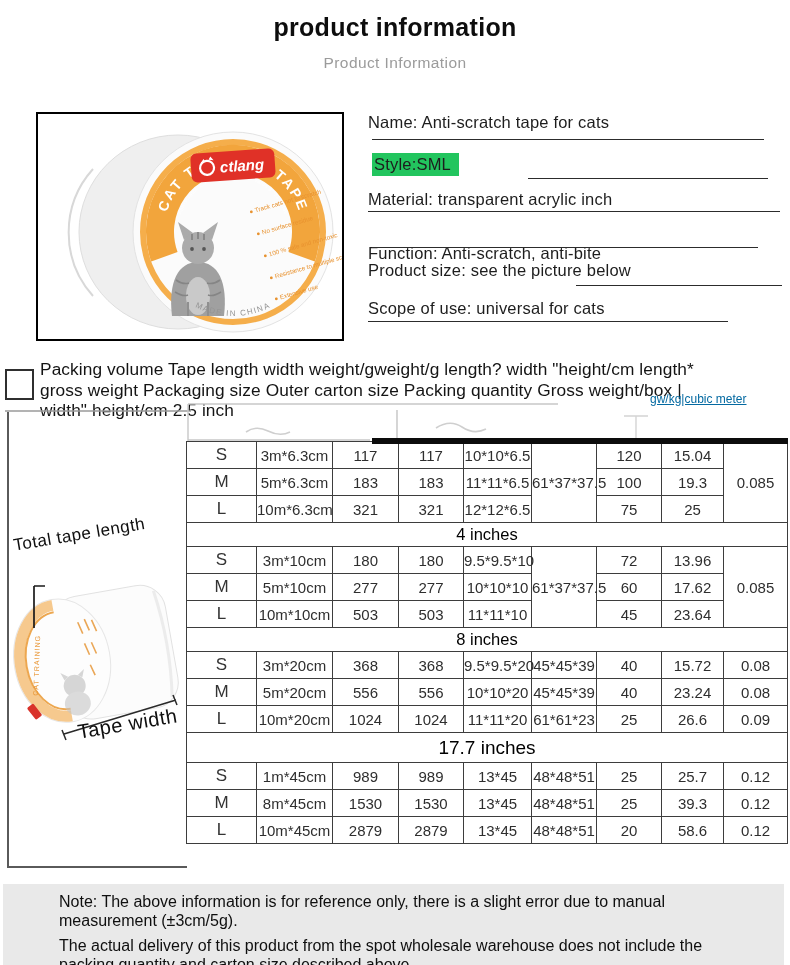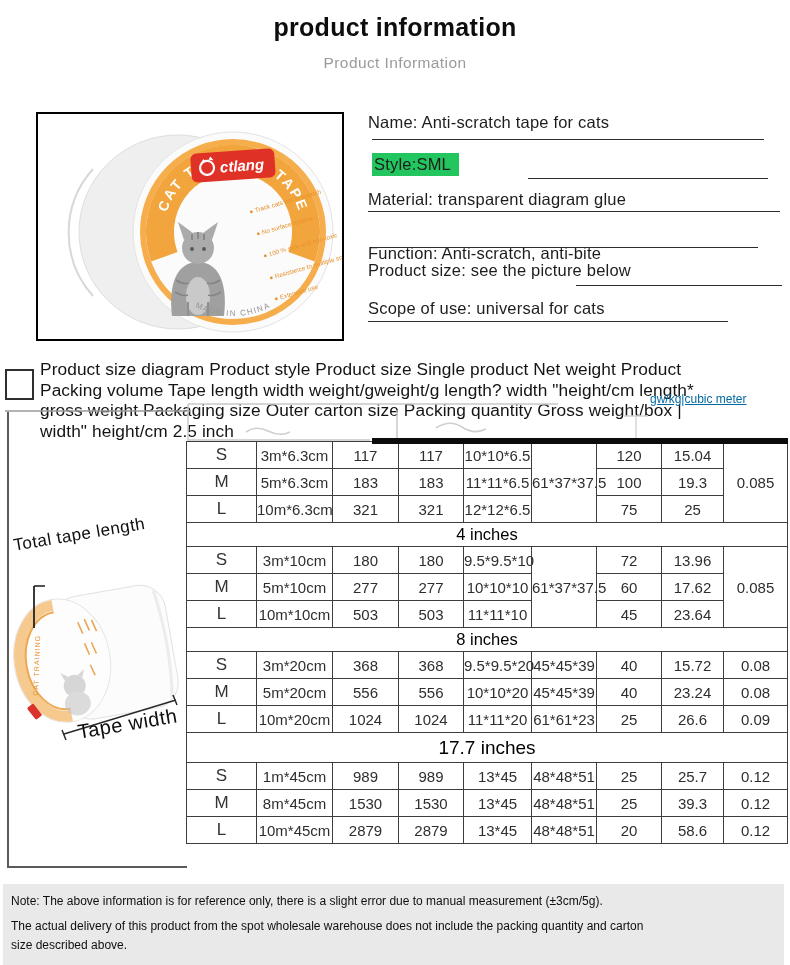--- a/index.html
+++ b/index.html
@@ -56,21 +56,21 @@
   
   .len-label { position:absolute; left:12px; top:536px; font-size:17px; color:#0f0f0f;
                transform:rotate(-9.5deg); transform-origin:left top; letter-spacing:.5px; white-space:nowrap; }
   .wid-label { position:absolute; left:76px; top:721px; font-size:20px; color:#0f0f0f;
                transform:rotate(-9.5deg); transform-origin:left top; letter-spacing:.5px; white-space:nowrap; }
   .roll2 { position:absolute; left:4px; top:562px; }
 
   
   .note { position:absolute; left:3px; top:884px; width:781px; background:#e9e9e9;
           padding:8px 12px 10px 8px; }
-  .note p { font-size:12px; line-height:19px; color:#0f0f0f; max-width:645px; }
+  .note p { font-size:16px; line-height:19px; color:#0f0f0f; max-width:645px;margin-left:48px; }
   .note p + p { margin-top:6px; }
 </style>
 </head>
 <body>
 
 <div class="page">
 
   <div class="title">product information</div>
   <div class="subtitle">Product Information</div>
 
@@ -125,32 +125,31 @@
         <textPath href="#madeArc" startOffset="50%" text-anchor="middle">MADE IN CHINA</textPath>
       </text>
     </svg>
   </div>
 
   <div class="details">
     <div class="d-row d0">Name: Anti-scratch tape for cats</div>
     <div class="d-line u0"></div>
     <div class="d-row d1">Style:SML</div>
     <div class="d-line u1"></div>
-    <div class="d-row d2">Material: transparent diagram glue</div>
+    <div class="d-row d2">Material: transparent acrylic inch</div>
     <div class="d-line u2"></div>
     <div class="d-row d3">Function: Anti-scratch, anti-bite</div>
     <div class="d-line u3"></div>
     <div class="d-row d4">Product size: see the picture below</div>
     <div class="d-line u4"></div>
     <div class="d-row d5">Scope of use: universal for cats</div>
     <div class="d-line u5"></div>
   </div>
 
   <div class="size-header">
-    <div>Product size diagram Product style Product size Single product Net weight Product</div>
     <div>Packing volume Tape length width weight/gweight/g length? width "height/cm length*</div>
     <div>gross weight Packaging size Outer carton size Packing quantity Gross weight/box |</div>
     <div>width" height/cm 2.5 inch</div>
   </div>
   <div class="unit-overlay">gw/kg|cubic meter</div>
 
   <div class="rem-box"></div>
   <div class="rem-hline"></div>
   <div class="left-vline"></div>
   <div class="left-bline"></div>

